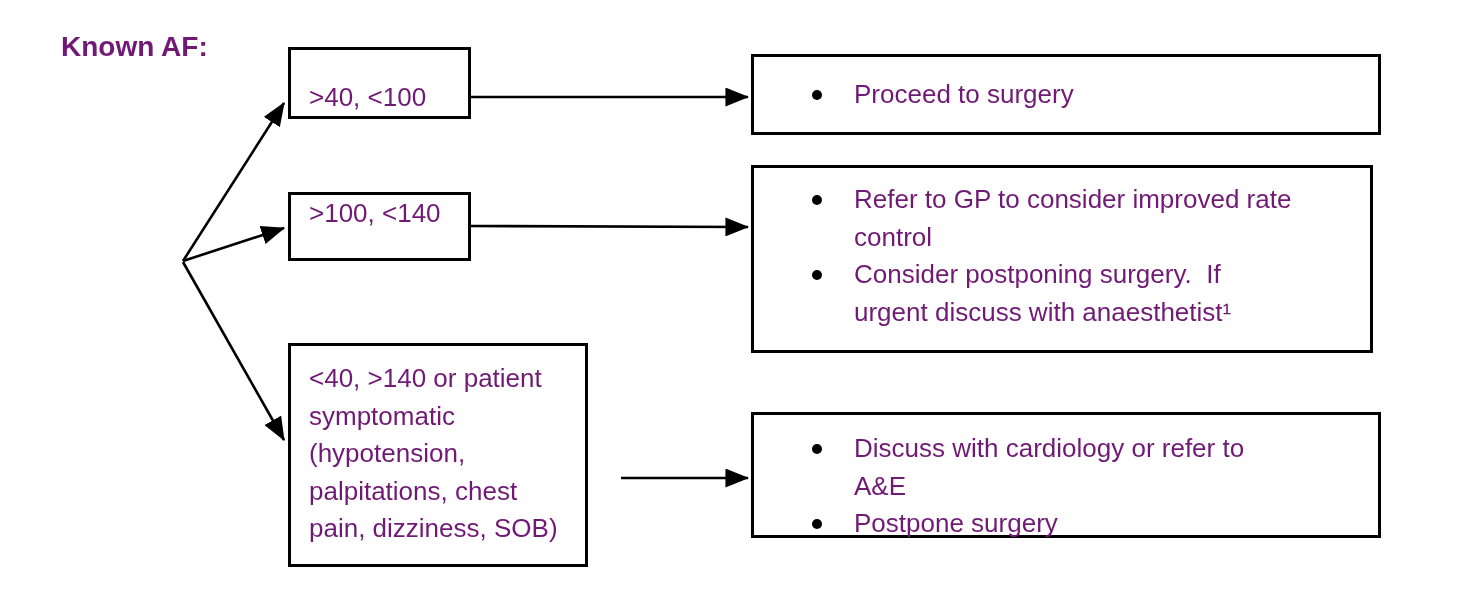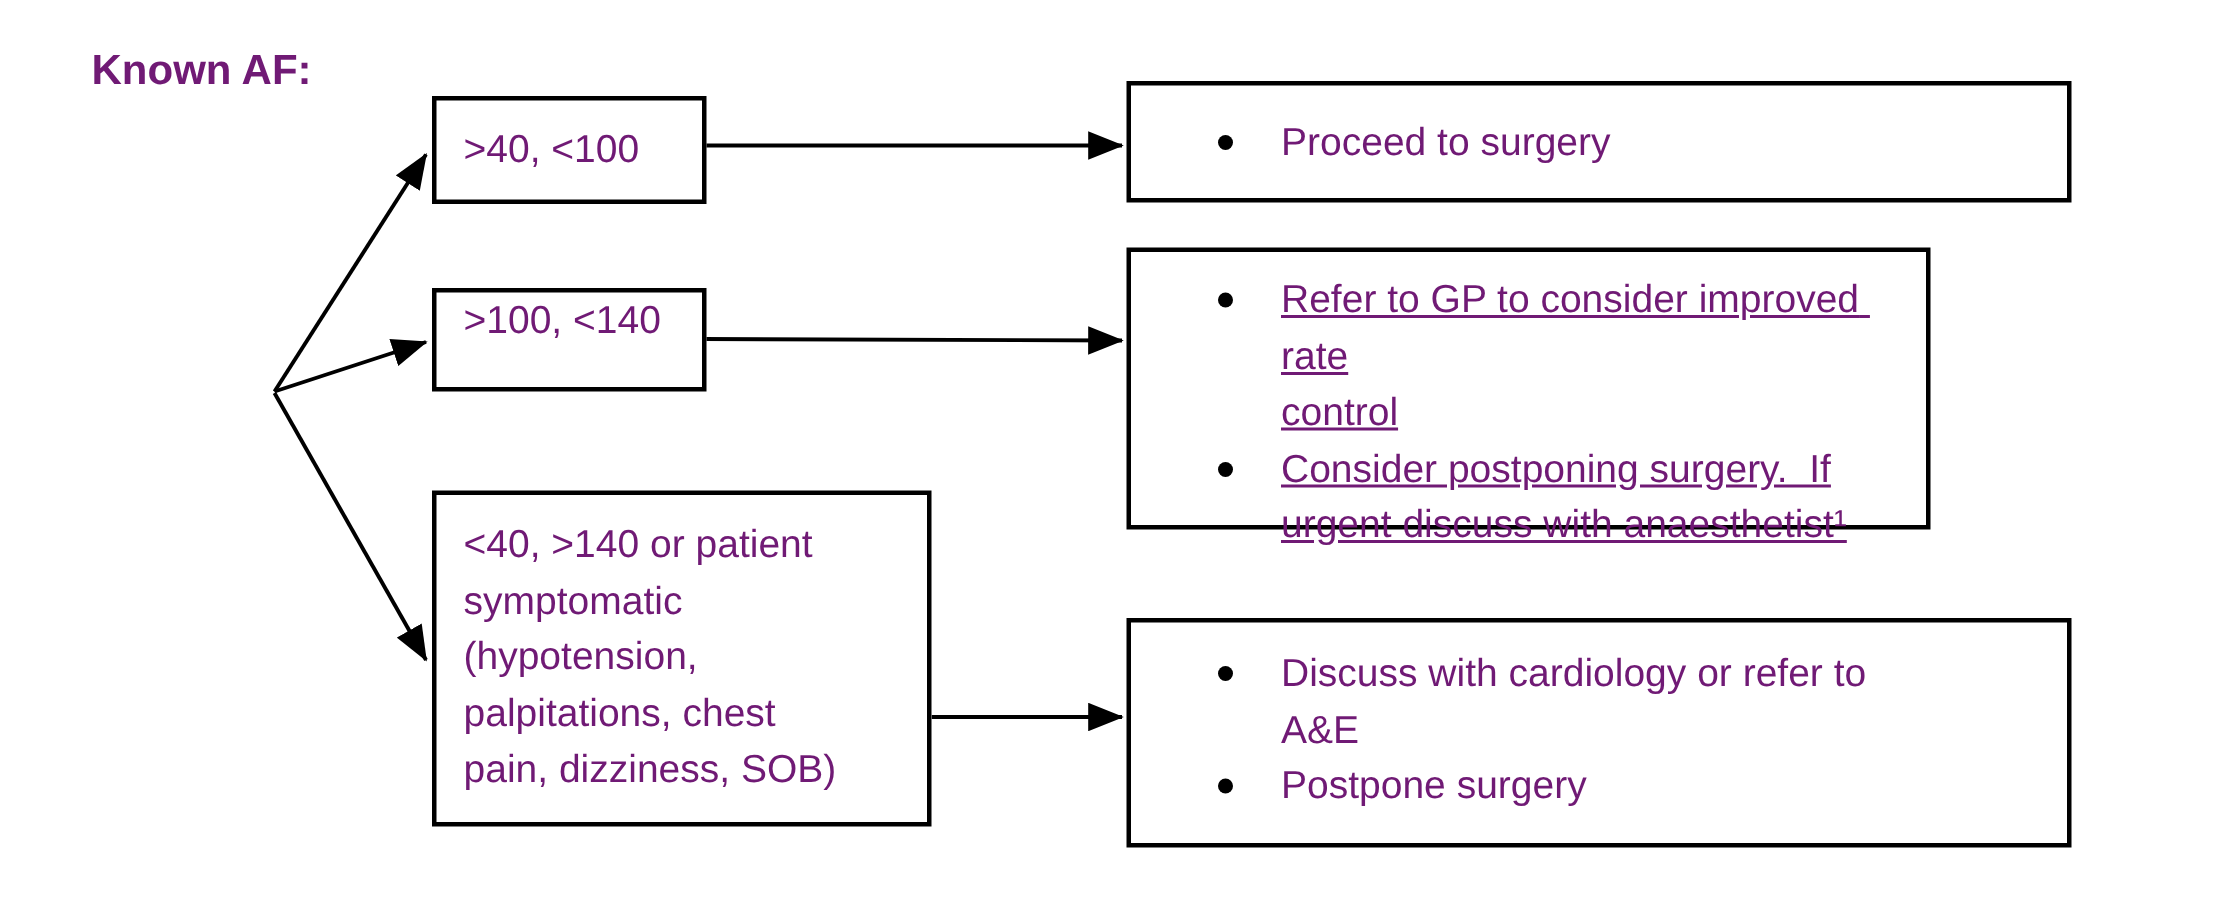--- a/index.html
+++ b/index.html
@@ -30,35 +30,35 @@
     font-size: 26px;
     line-height: 37.5px;
   }
   .box .txt { white-space: pre-wrap; display: block; }
   .node-check {
     left: 48px; top: 213px; width: 123px; height: 115px;
     display: flex; align-items: center;
     padding-left: 20px; padding-bottom: 15px;
   }
   .cond-1 {
-    left: 277px; top: 64px; width: 183px; height: 72px;
-    display: flex; align-items: center; padding-left: 18px;
+    left: 277px; top: 47px; width: 183px; height: 72px;
+    display: flex; align-items: flex-end; padding-left: 18px;
   }
   .cond-2 {
     left: 277px; top: 192px; width: 183px; height: 69px;
     display: flex; align-items: flex-start; padding-left: 18px;
   }
   .cond-3 {
-    left: 277px; top: 327px; width: 333px; height: 224px;
+    left: 277px; top: 343px; width: 300px; height: 224px;
     padding: 14px 8px 0 18px;
   }
   .res-1 { left: 740px; top: 54px;  width: 630px; height: 81px;
            display: flex; flex-direction: column; justify-content: center; }
-  .res-2 { left: 740px; top: 165px; width: 536px; height: 188px; padding-top: 13px; text-decoration: underline; }
-  .res-3 { left: 740px; top: 412px; width: 630px; height: 153px; padding-top: 15px; }
+  .res-2 { left: 740px; top: 165px; width: 622px; height: 188px; padding-top: 13px; }
+  .res-3 { left: 740px; top: 412px; width: 630px; height: 126px; padding-top: 15px; }
   ul.bullets { list-style: none; margin: 0; padding: 0; }
   li.bullet-item { position: relative; padding-left: 100px; }
   li.bullet-item .dot {
     position: absolute; left: 58px; top: 14px;
     width: 10px; height: 10px; border-radius: 50%; background: #000000;
   }
   svg.arrows {
     position: absolute; left: 0; top: 0;
     width: 1478px; height: 602px;
     pointer-events: none;

